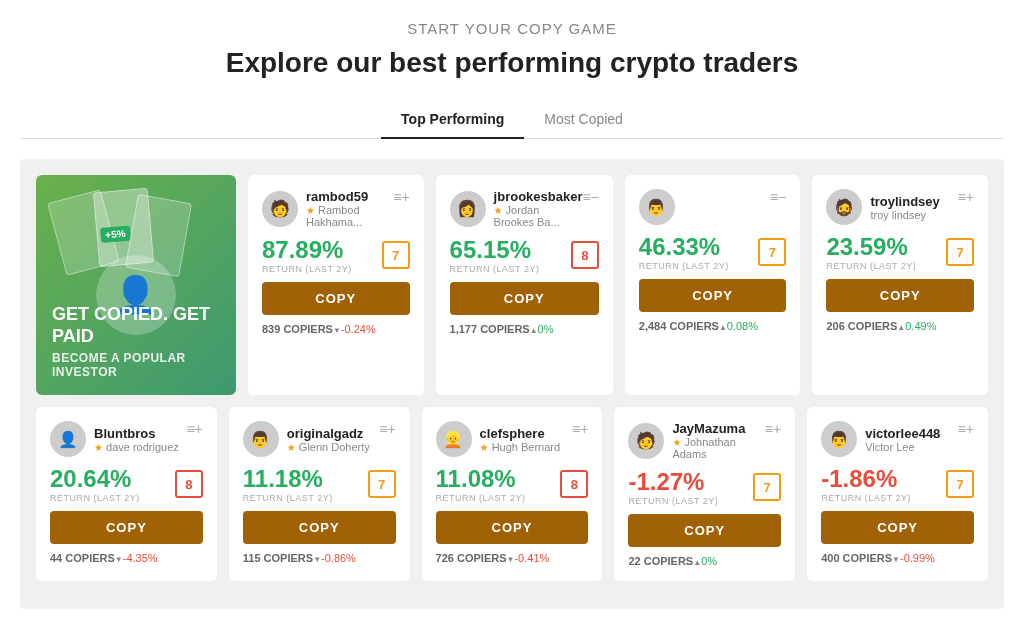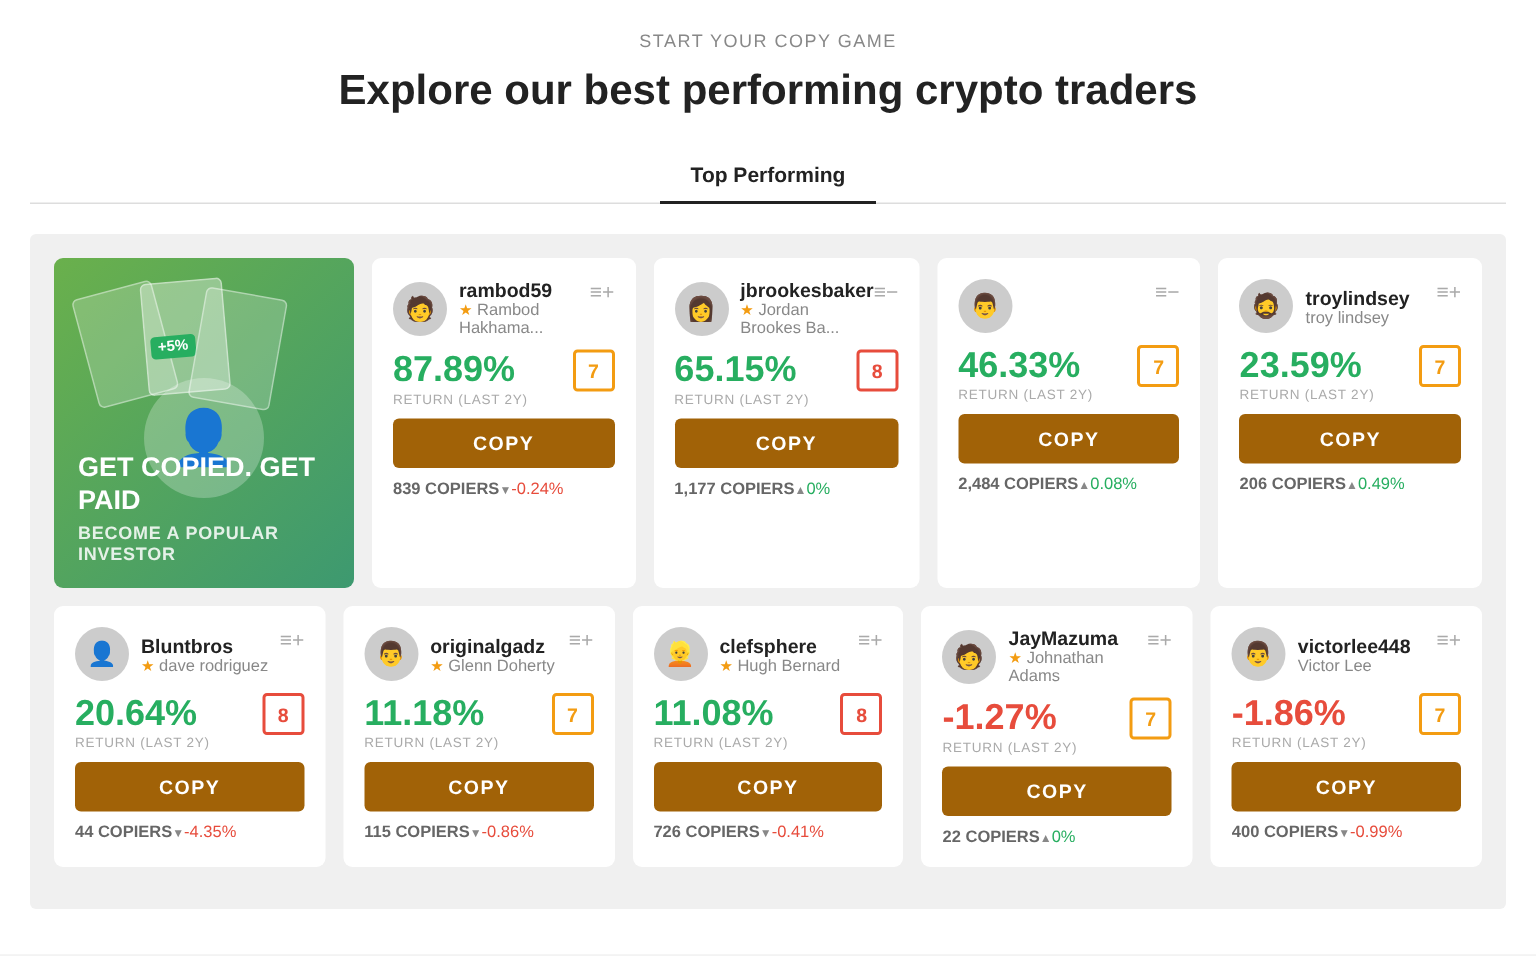--- a/index.html
+++ b/index.html
@@ -12,21 +12,21 @@
       background: #fff;
       max-width: 1024px;
       margin: 0 auto;
       padding: 20px 20px 30px;
     }
     .header {
       text-align: center;
       margin-bottom: 20px;
     }
     .start-label {
-      font-size: 12px;
+      font-size: 15px;
       color: #888;
       letter-spacing: 1px;
       text-transform: uppercase;
       margin-bottom: 8px;
     }
     .main-title {
       font-size: 28px;
       font-weight: 700;
       color: #222;
       line-height: 1.3;
@@ -141,21 +141,21 @@
       font-size: 11px;
       color: #888;
     }
     .menu-icon {
       color: #aaa;
       font-size: 14px;
       cursor: pointer;
     }
     .return-section {
       display: flex;
-      align-items: flex-start;
+      align-items: center;
       justify-content: space-between;
     }
     .return-value {
       font-size: 24px;
       font-weight: 700;
     }
     .return-positive { color: #27ae60; }
     .return-negative { color: #e74c3c; }
     .risk-badge {
       border: 2px solid #f39c12;
@@ -257,20 +257,21 @@
 
 <div class="page-wrapper">
 
   <div class="header">
     <div class="start-label">START YOUR COPY GAME</div>
     <h1 class="main-title">Explore our best performing crypto traders</h1>
   </div>
 
   <div class="tabs">
     <div class="tab active">Top Performing</div>
+    <div class="tab">Most Copied</div>
   </div>
 
   <div class="grid-section">
 
     <div class="grid-row">
 
       <div class="promo-card">
         <div class="card-stacks">
           <div class="stack-card c1"></div>
           <div class="stack-card c2">

